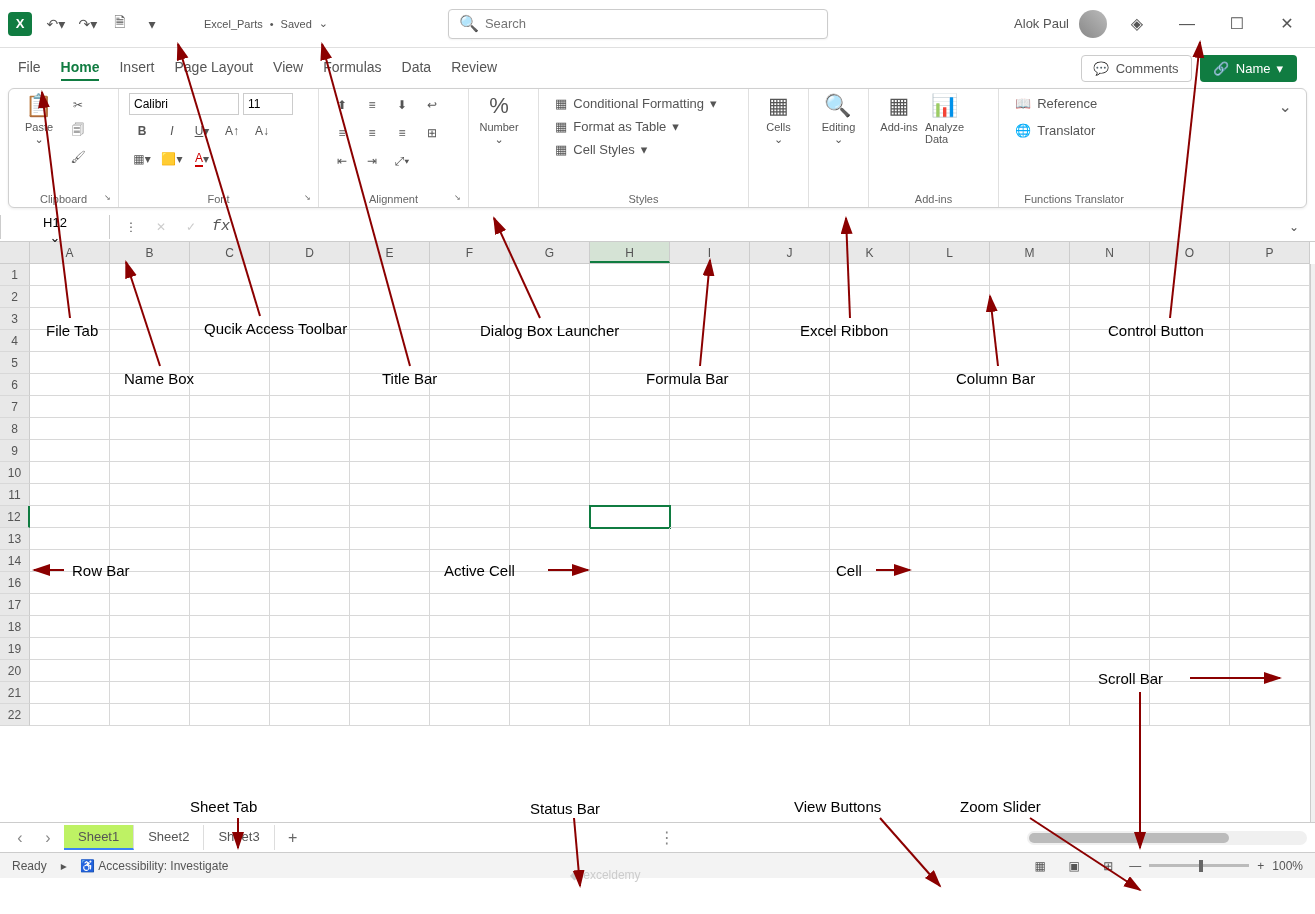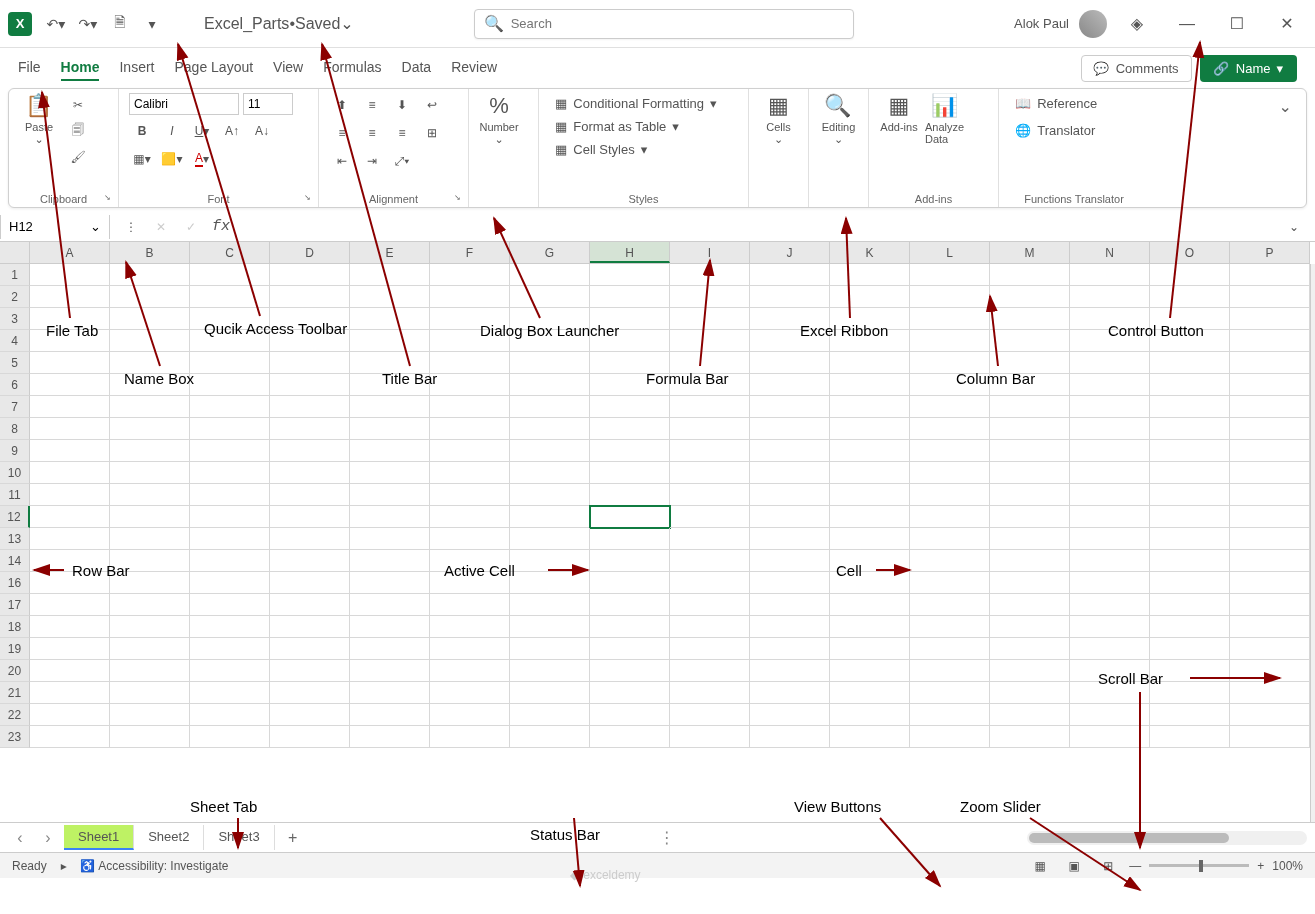--- a/index.html
+++ b/index.html
@@ -1,21 +1,21 @@
 <!DOCTYPE html>
 <html><head>
 <meta charset="utf-8">
 <style>
 * { box-sizing: border-box; margin: 0; padding: 0; font-family: 'Segoe UI', Arial, sans-serif; }
 body { width: 1315px; height: 914px; background: #fff; overflow: hidden; position: relative; }
 .titlebar { height: 48px; background: #fff; display: flex; align-items: center; padding: 0 8px; border-bottom: 1px solid #e0e0e0; }
 .app-icon { width: 24px; height: 24px; background: #107c41; border-radius: 4px; display: flex; align-items: center; justify-content: center; color: #fff; font-weight: bold; font-size: 13px; margin-right: 12px; }
 .qat { display: flex; gap: 8px; align-items: center; }
 .qat-btn { width: 24px; height: 24px; display: flex; align-items: center; justify-content: center; color: #555; cursor: pointer; font-size: 14px; }
-.title-text { margin-left: 40px; color: #555; font-size: 16px; display: flex; align-items: center; gap: 0; }
+.title-text { margin-left: 40px; color: #555; font-size: 11px; display: flex; align-items: center; gap: 7px; }
 .search-box { margin-left: 120px; width: 380px; height: 30px; border: 1px solid #ccc; border-radius: 4px; display: flex; align-items: center; padding: 0 10px; background: #fff; box-shadow: 0 1px 2px rgba(0,0,0,0.05); }
 .search-box input { border: none; outline: none; flex: 1; margin-left: 6px; font-size: 13px; }
 .user-area { margin-left: auto; display: flex; align-items: center; gap: 10px; }
 .user-name { font-size: 13px; color: #555; }
 .avatar { width: 28px; height: 28px; border-radius: 50%; background: linear-gradient(45deg, #888, #bbb); }
 .win-btn { width: 40px; height: 30px; display: flex; align-items: center; justify-content: center; color: #555; cursor: pointer; }
 .tabs-row { height: 40px; display: flex; align-items: center; padding: 0 18px; gap: 20px; font-size: 14px; color: #555; }
 .tab { cursor: pointer; padding: 4px 0; }
 .tab.active { color: #107c41; font-weight: 600; border-bottom: 2px solid #107c41; }
 .tabs-right { margin-left: auto; display: flex; gap: 8px; }
@@ -29,21 +29,21 @@
 .big-btn { display: flex; flex-direction: column; align-items: center; justify-content: center; width: 40px; font-size: 11px; color: #555; }
 .big-btn .ico { font-size: 22px; margin-bottom: 2px; }
 .smalls { display: flex; flex-direction: column; gap: 2px; }
 .srow { display: flex; gap: 4px; align-items: center; }
 .sbtn { width: 26px; height: 24px; display: flex; align-items: center; justify-content: center; font-size: 12px; color: #555; cursor: pointer; }
 .font-select { width: 110px; height: 22px; border: 1px solid #ccc; font-size: 12px; padding: 0 4px; }
 .size-select { width: 50px; height: 22px; border: 1px solid #ccc; font-size: 12px; padding: 0 4px; }
 .style-btn { display: flex; align-items: center; gap: 6px; font-size: 13px; color: #555; padding: 3px 6px; cursor: pointer; }
 .collapse { margin-left: auto; padding: 8px 14px; color: #666; cursor: pointer; }
 .namebox-row { height: 30px; display: flex; align-items: center; border-bottom: 1px solid #ccc; margin-top: 4px; }
-.namebox { width: 110px; height: 24px; border: 1px solid #ccc; border-top: none; border-bottom: none; display: flex; align-items: center; padding: 0 8px; font-size: 13px; justify-content: space-between; }
+.namebox { width: 110px; height: 24px; border: 1px solid #ccc; border-top: none; border-bottom: none; display: flex; align-items: center; padding: 0 8px; font-size: 13px; justify-content: space-between; flex-direction: column; }
 .fx-btns { display: flex; gap: 4px; padding: 0 8px; color: #888; }
 .fx-icon { font-style: italic; font-family: Liberation Mono, monospace; font-size: 15px; }
 .formula-input { flex: 1; border: none; outline: none; height: 24px; padding: 0 6px; font-size: 13px; }
 .grid-area { display: flex; height: 558px; position: relative; }
 .col-headers { height: 22px; display: flex; background: #e8e8e8; border-bottom: 1px solid #ccc; }
 .corner { width: 30px; height: 22px; background: #e8e8e8; border-right: 1px solid #ccc; border-bottom: 1px solid #ccc; }
 .col-h { width: 80px; border-right: 1px solid #ccc; text-align: center; font-size: 12px; color: #555; line-height: 22px; cursor: pointer; }
 .col-h.sel { background: #d5e3d5; border-bottom: 2px solid #107c41; }
 .row-h { width: 30px; border-right: 1px solid #ccc; border-bottom: 1px solid #d8d8d8; text-align: center; font-size: 12px; color: #555; line-height: 22px; background: #e8e8e8; cursor: pointer; }
 .row-h.sel { background: #e5e5e5; border-right: 2px solid #107c41; }
@@ -699,39 +699,20 @@
           <div class="cell"></div>
           <div class="cell"></div>
           <div class="cell"></div>
           <div class="cell"></div>
           <div class="cell"></div>
           <div class="cell"></div>
           <div class="cell"></div>
           <div class="cell"></div>
           <div class="cell"></div>
         </div>
-        <div class="row">
-          <div class="row-h">23</div>
-          <div class="cell"></div>
-          <div class="cell"></div>
-          <div class="cell"></div>
-          <div class="cell"></div>
-          <div class="cell"></div>
-          <div class="cell"></div>
-          <div class="cell"></div>
-          <div class="cell"></div>
-          <div class="cell"></div>
-          <div class="cell"></div>
-          <div class="cell"></div>
-          <div class="cell"></div>
-          <div class="cell"></div>
-          <div class="cell"></div>
-          <div class="cell"></div>
-          <div class="cell"></div>
-        </div>
       </div>
     <div class="vscroll">
         <div class="vthumb"></div>
       </div>
   </div>
 </div>
 
 <div class="sheet-tabs">
   <div class="nav-arrow">‹</div>
   <div class="nav-arrow">›</div>
@@ -771,21 +752,21 @@
 <div class="annotation" style="left:1108px;top:322px">Control Button</div>
 <div class="annotation" style="left:124px;top:370px">Name Box</div>
 <div class="annotation" style="left:382px;top:370px">Title Bar</div>
 <div class="annotation" style="left:646px;top:370px">Formula Bar</div>
 <div class="annotation" style="left:956px;top:370px">Column Bar</div>
 <div class="annotation" style="left:72px;top:562px">Row Bar</div>
 <div class="annotation" style="left:444px;top:562px">Active Cell</div>
 <div class="annotation" style="left:836px;top:562px">Cell</div>
 <div class="annotation" style="left:1098px;top:670px">Scroll Bar</div>
 <div class="annotation" style="left:190px;top:798px">Sheet Tab</div>
-<div class="annotation" style="left:530px;top:826px">Status Bar</div>
+<div class="annotation" style="left:530px;top:800px">Status Bar</div>
 <div class="annotation" style="left:794px;top:798px">View Buttons</div>
 <div class="annotation" style="left:960px;top:798px">Zoom Slider</div>
 
 <svg class="arrow" style="left:0;top:0" width="1315" height="914">
   <defs>
       <marker id="ah" markerWidth="10" markerHeight="10" refX="8" refY="3" orient="auto">
         <path d="M0,0 L0,6 L9,3 z" fill="#8b0000"></path>
       </marker>
     </defs>
   <g stroke="#8b0000" stroke-width="2" fill="none" marker-end="url(#ah)">

